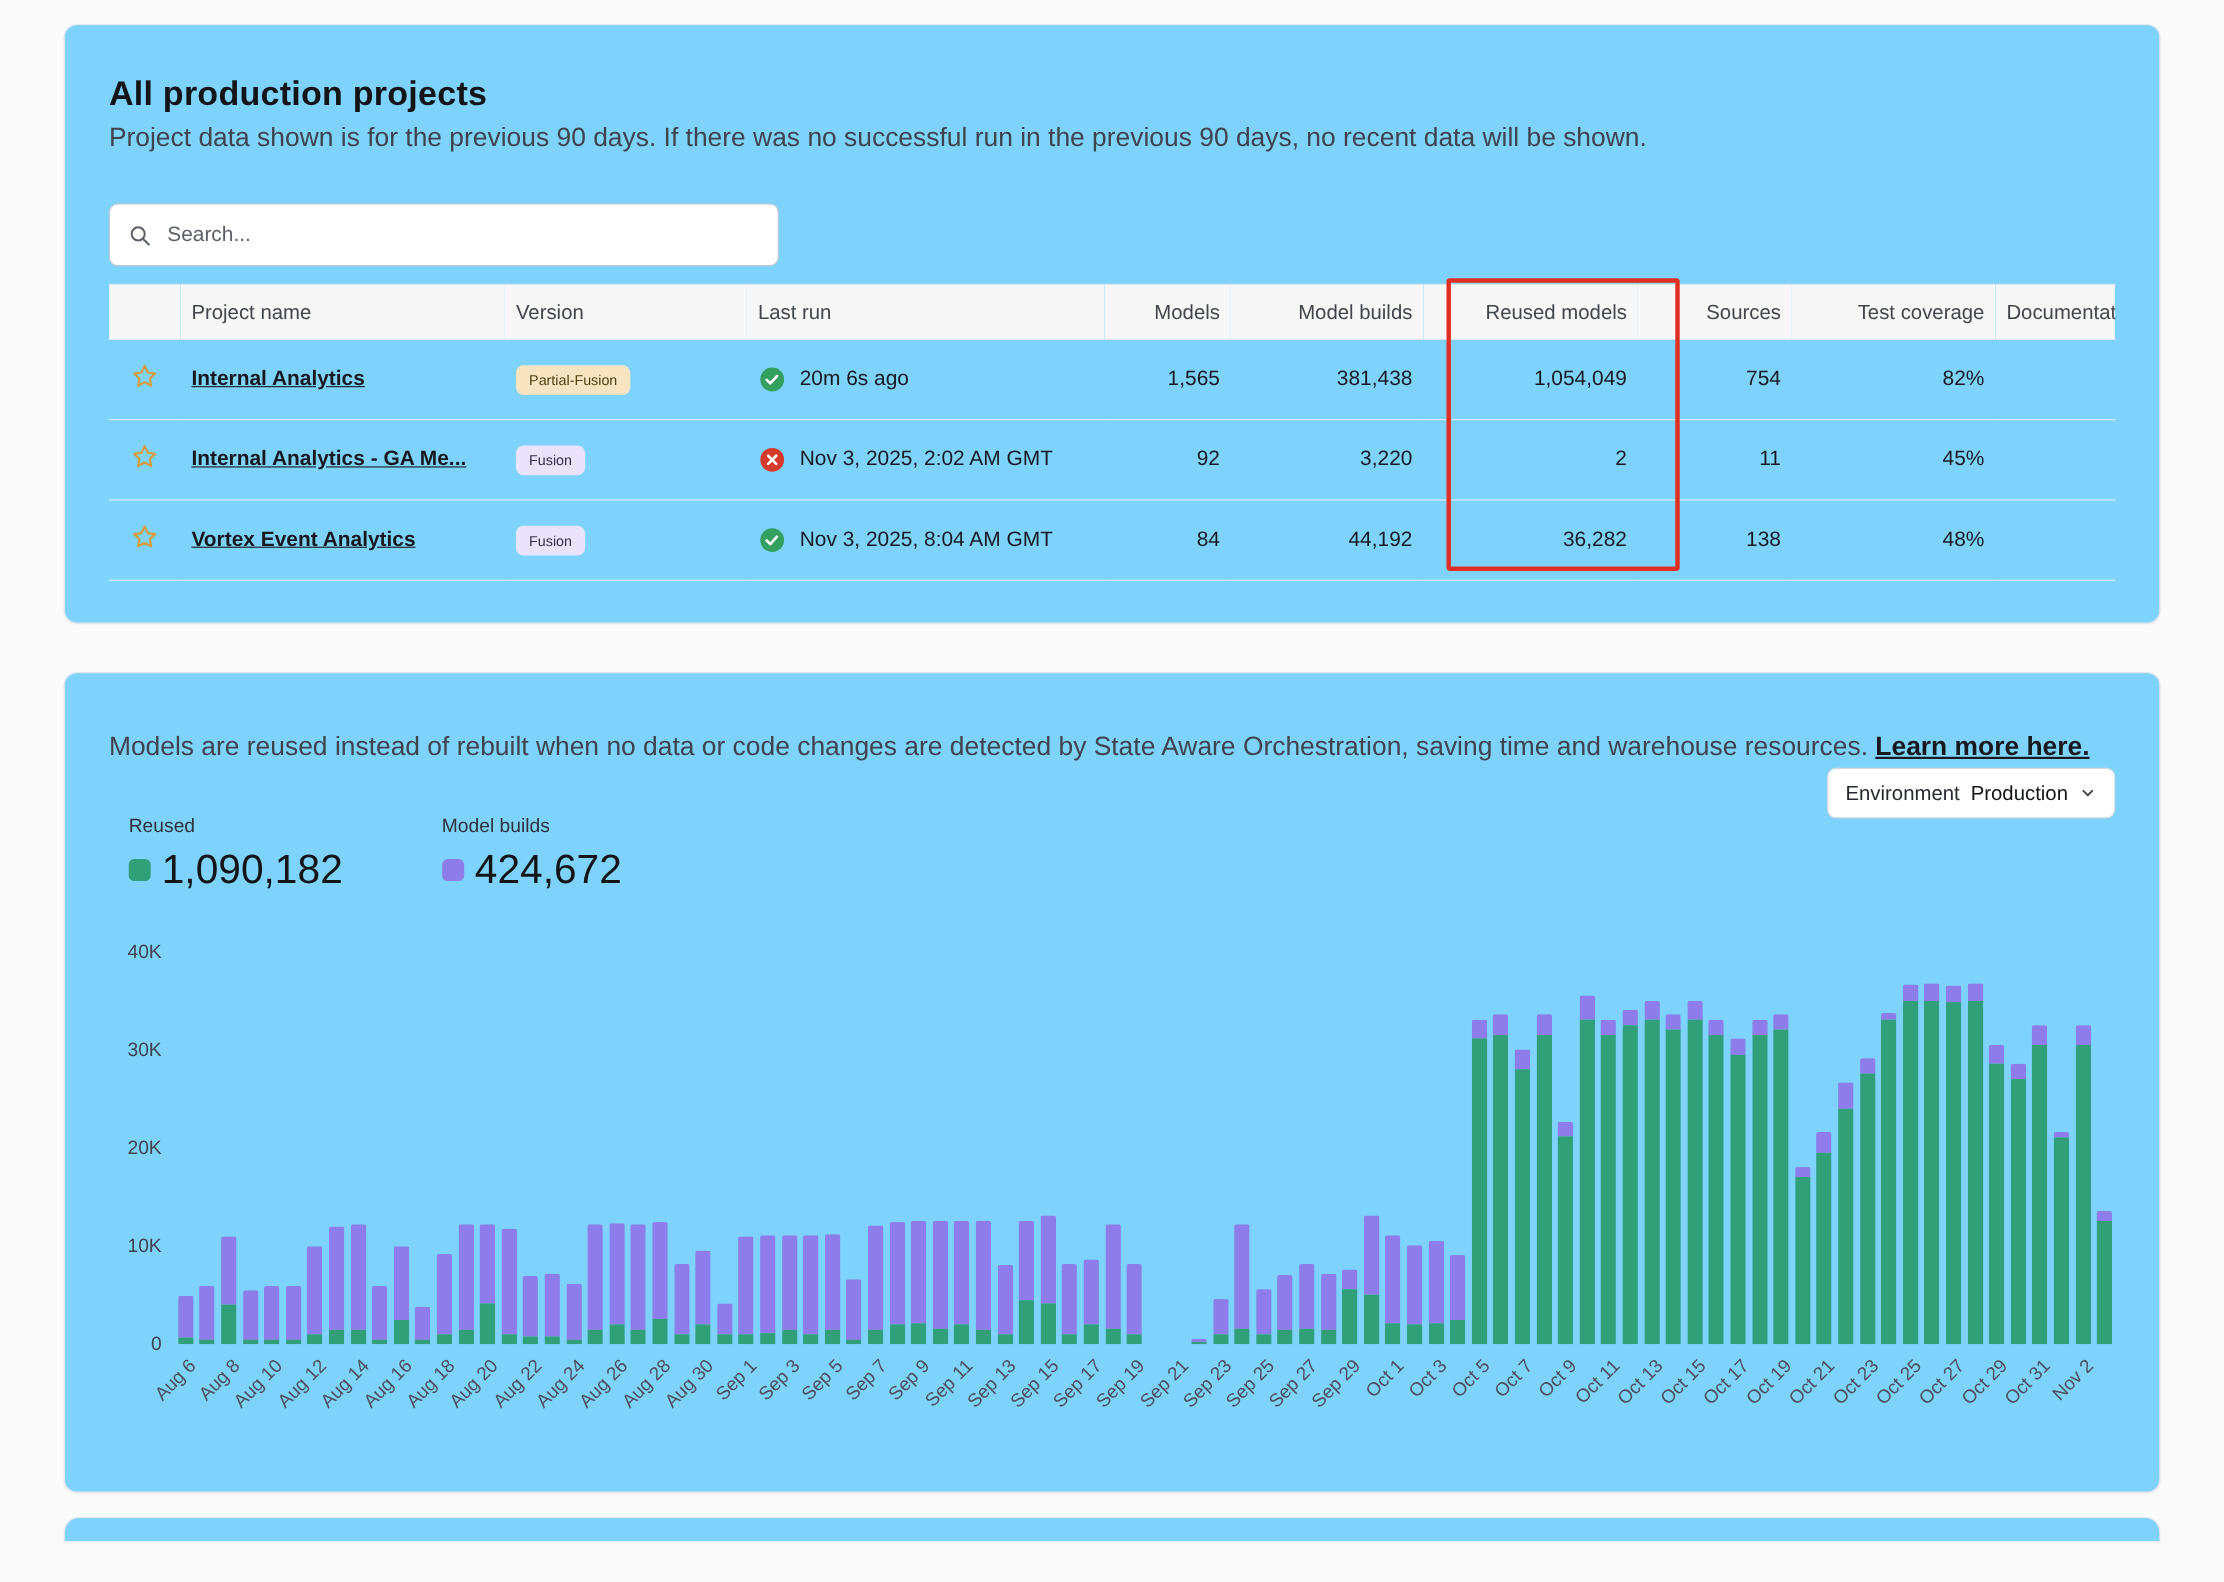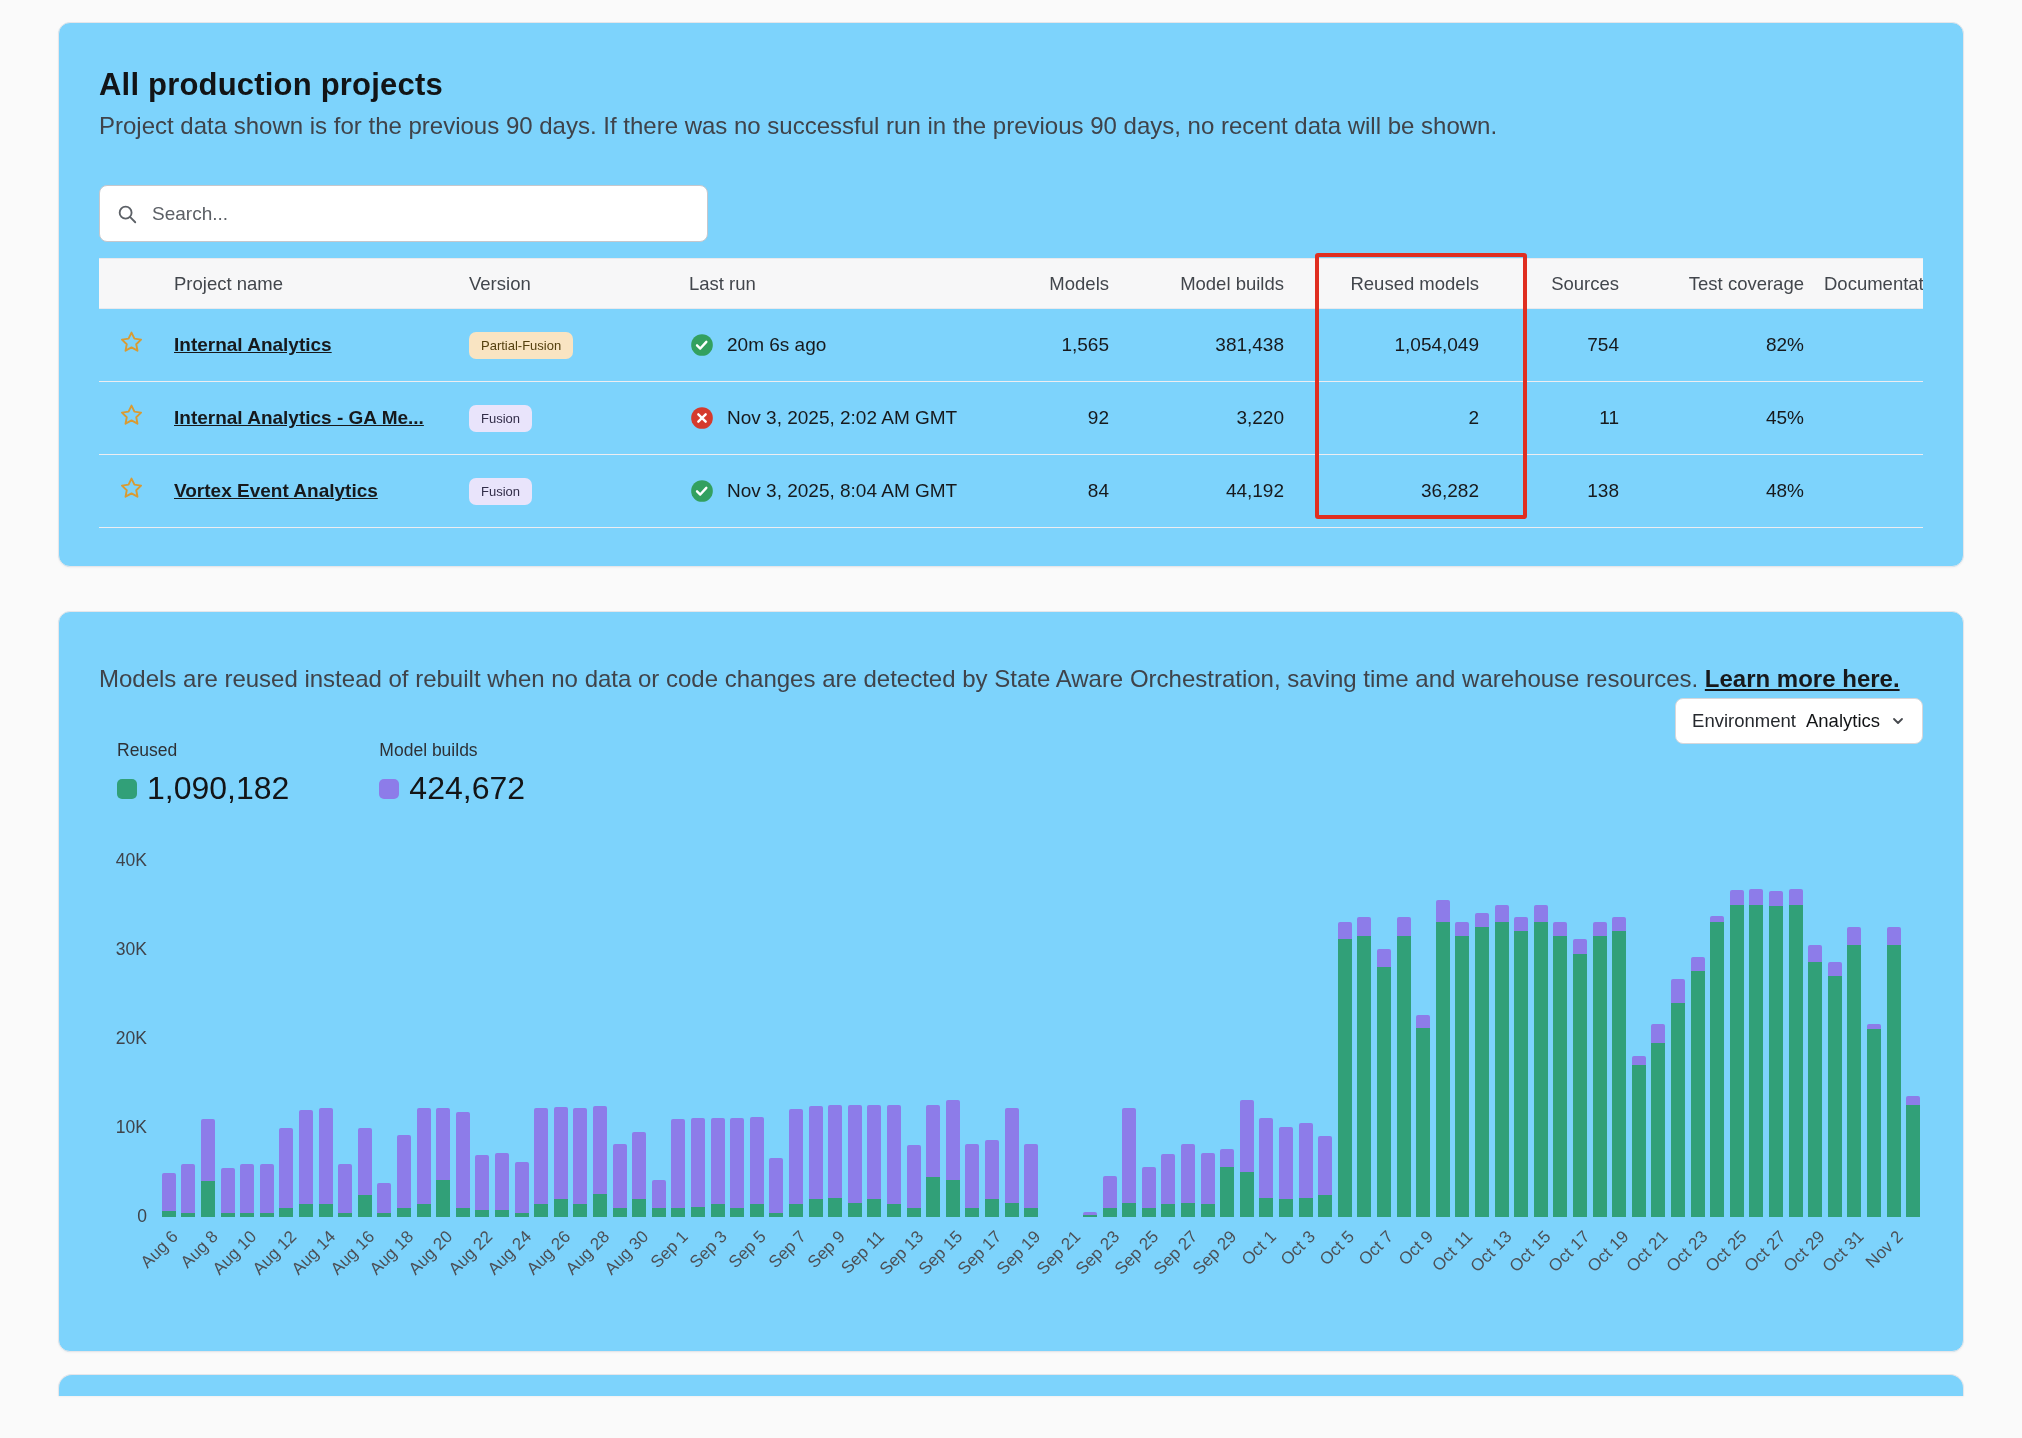--- a/index.html
+++ b/index.html
@@ -76,21 +76,21 @@
     border: 1px solid #d6d7db; border-radius: 8px; padding: 11px 16px;
     font-size: 18.5px; color: #26292e; background: #fff; cursor: pointer;
   }
   .envselect .envval { color: #121416; }
   a.learn { color: #17191c; font-weight: 700; text-decoration: underline; cursor: pointer; }
 
   .legend { margin: 48px 0 0 18px; display: flex; gap: 90px; }
   .llabel { font-size: 17.5px; color: #2e3136; }
   .lrow { margin-top: 9px; display: flex; align-items: center; gap: 10px; }
   .swatch { width: 20px; height: 20px; border-radius: 5px; display: inline-block; }
-  .lval { font-size: 32px; color: #131416; }
+  .lval { font-size: 37px; color: #131416; }
 
   .chart { margin-top: 54px; display: flex; }
   .yaxis { width: 48px; margin-right: 12px; position: relative; height: 356px; }
   .ylab { position: absolute; right: 0; font-size: 17.5px; color: #3f434a; }
   .plotwrap { flex: 1; position: relative; height: 450px; }
   .plot { height: 356px; position: relative; }
   .bar {
     position: absolute; bottom: 0; width: 14px;
     display: flex; flex-direction: column;
     border-radius: 2px 2px 0 0; overflow: hidden;
@@ -215,21 +215,21 @@
 </div>
 
 <div class="card" id="builds-card">
   <p class="subtitle">
     <span>Models are reused instead of rebuilt when no data or code changes are detected by State Aware Orchestration, saving time and warehouse resources.</span>
     <a class="learn">Learn more here.</a>
   </p>
 
   <div class="envselect">
     <span>Environment</span>
-    <span class="envval">Analytics</span>
+    <span class="envval">Production</span>
     <svg width="16" height="16" viewBox="0 0 16 16" fill="none" stroke="#46494e" stroke-width="1.8" stroke-linecap="round" stroke-linejoin="round">
         <path d="M4 6l4 4 4-4"></path>
       </svg>
   </div>
 
   <div class="legend">
     <div class="lgroup">
       <div class="llabel">Reused</div>
       <div class="lrow">
         <span class="swatch" style="background: rgb(49, 160, 120);"></span>

